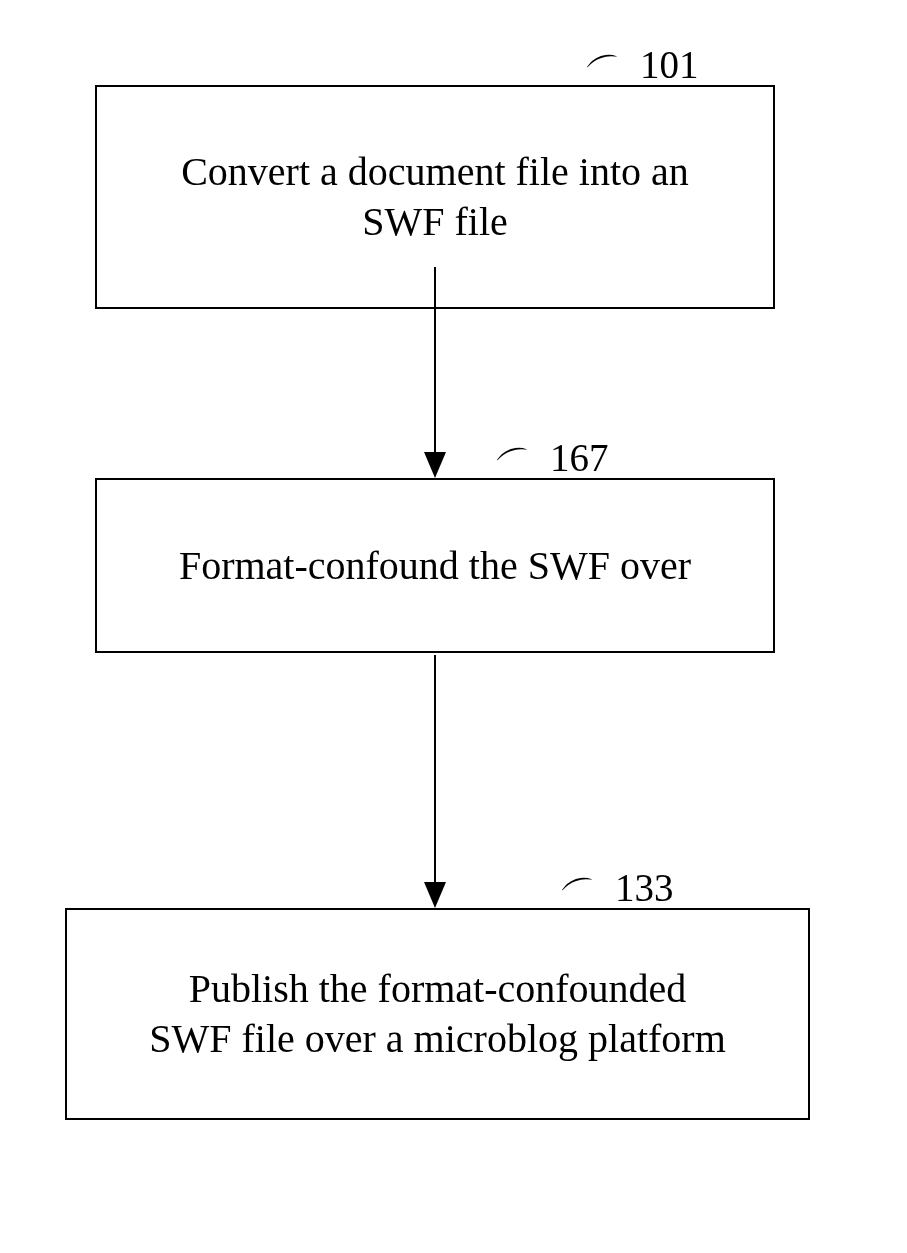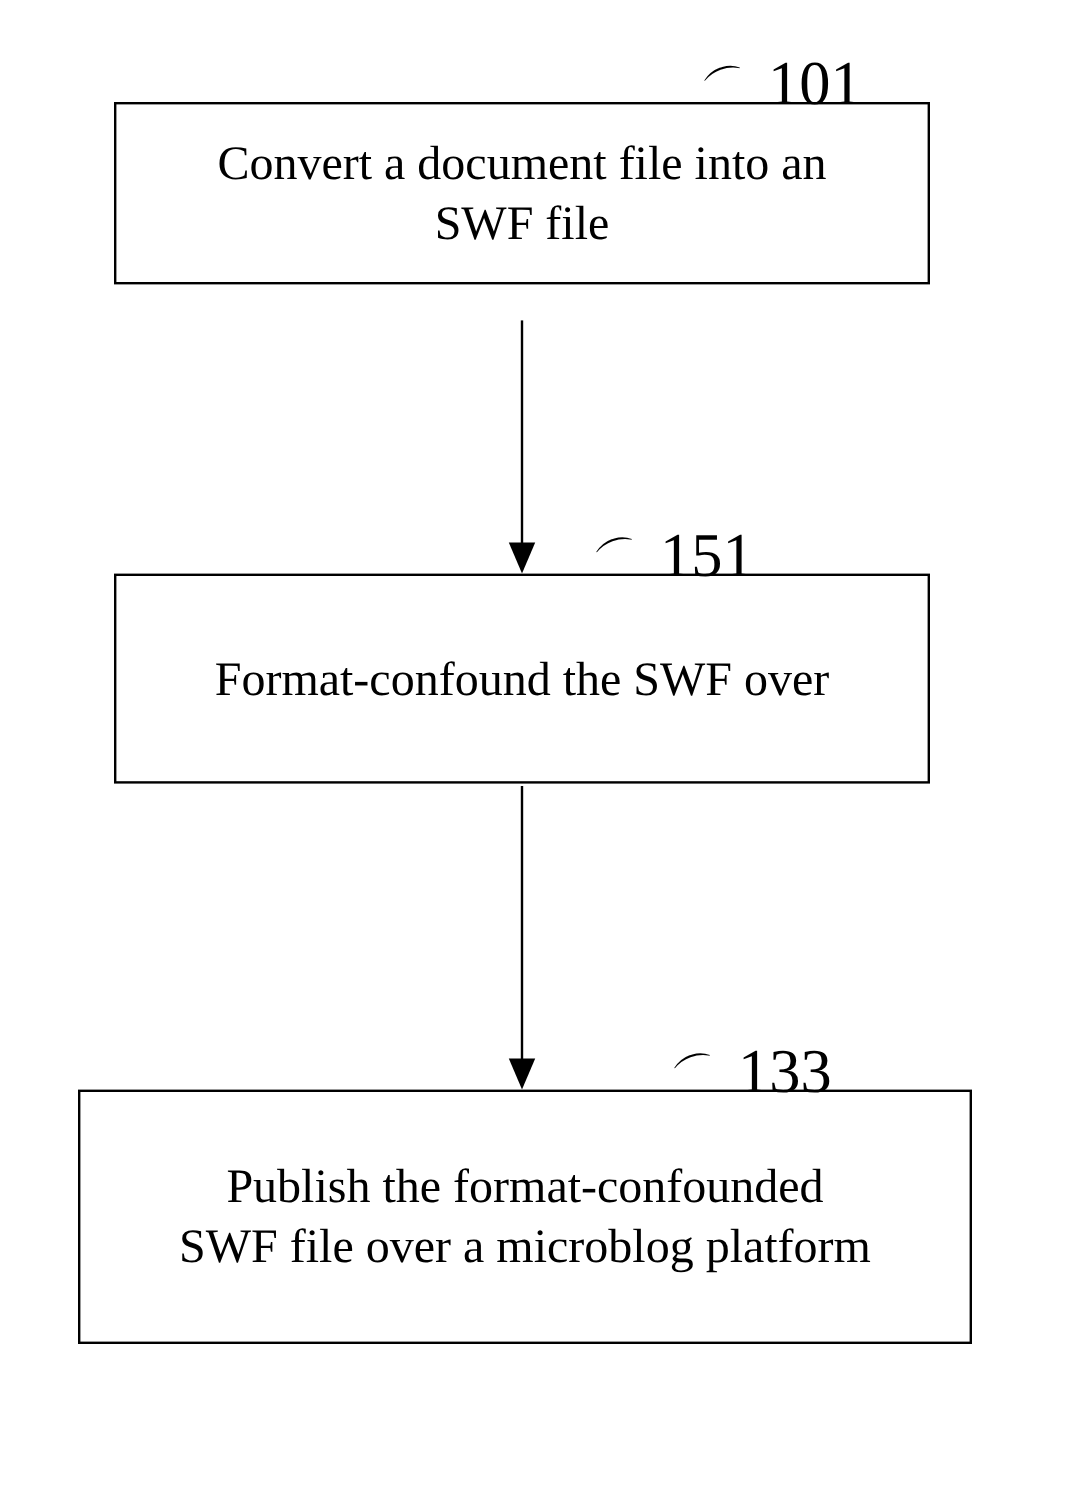--- a/index.html
+++ b/index.html
@@ -26,54 +26,54 @@
     justify-content: center;
     box-sizing: border-box;
     padding: 10px 20px;
   }
   .box-text {
     font-size: 40px;
     line-height: 1.25;
   }
   .label {
     position: absolute;
-    font-size: 52px;
+    font-size: 39px;
     line-height: 1;
   }
   .tick {
     position: absolute;
     font-size: 38px;
     transform: scaleX(-1) rotate(20deg);
     transform-origin: center;
   }
   svg.arrow {
     position: absolute;
     overflow: visible;
   }
 </style>
 </head>
 <body>
 <div class="canvas">
 
-  <div class="box" style="left:95px; top:85px; width:680px; height:152px;">
+  <div class="box" style="left:95px; top:85px; width:680px; height:224px;">
     <span class="box-text">Convert a document file into an<br>SWF file</span>
   </div>
   <span class="tick" style="left:587px; top:48px;">⌒</span>
   <span class="label" style="left:640px; top:45px;">101</span>
 
   <svg class="arrow" style="left:0; top:0;" width="907" height="1253">
     <line x1="435" y1="267" x2="435" y2="460" stroke="#000" stroke-width="2"></line>
     <polygon points="435,478 424,452 446,452" fill="#000"></polygon>
   </svg>
 
   <div class="box" style="left:95px; top:478px; width:680px; height:175px;">
     <span class="box-text">Format-confound the SWF over</span>
   </div>
   <span class="tick" style="left:497px; top:441px;">⌒</span>
-  <span class="label" style="left:550px; top:438px;">151</span>
+  <span class="label" style="left:550px; top:438px;">167</span>
 
   <svg class="arrow" style="left:0; top:0;" width="907" height="1253">
     <line x1="435" y1="655" x2="435" y2="890" stroke="#000" stroke-width="2"></line>
     <polygon points="435,908 424,882 446,882" fill="#000"></polygon>
   </svg>
 
   <div class="box" style="left:65px; top:908px; width:745px; height:212px;">
     <span class="box-text">Publish the format-confounded<br>SWF file over a microblog platform</span>
   </div>
   <span class="tick" style="left:562px; top:871px;">⌒</span>

